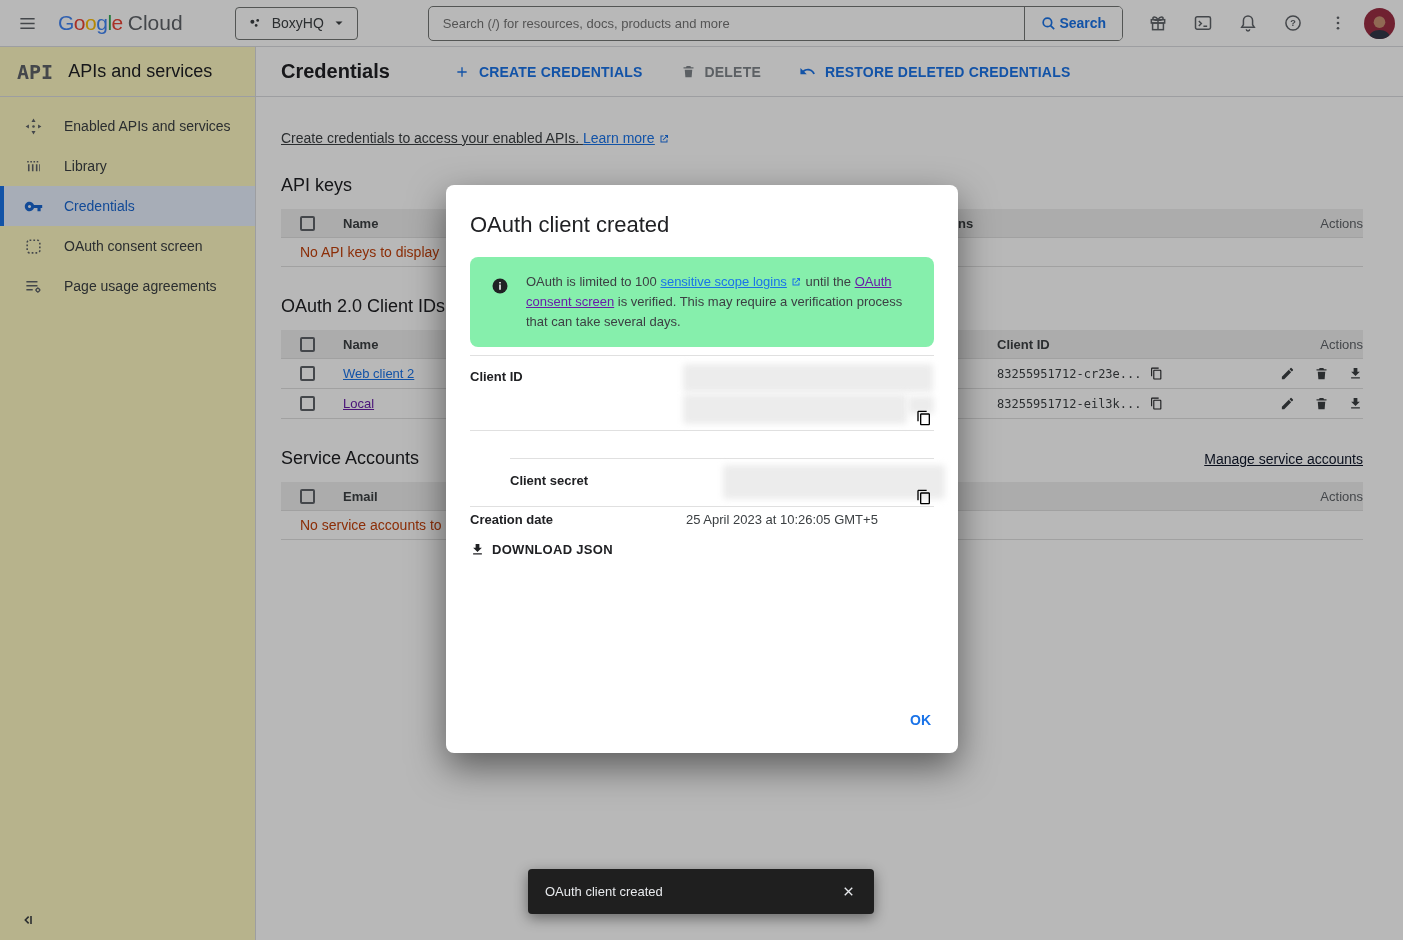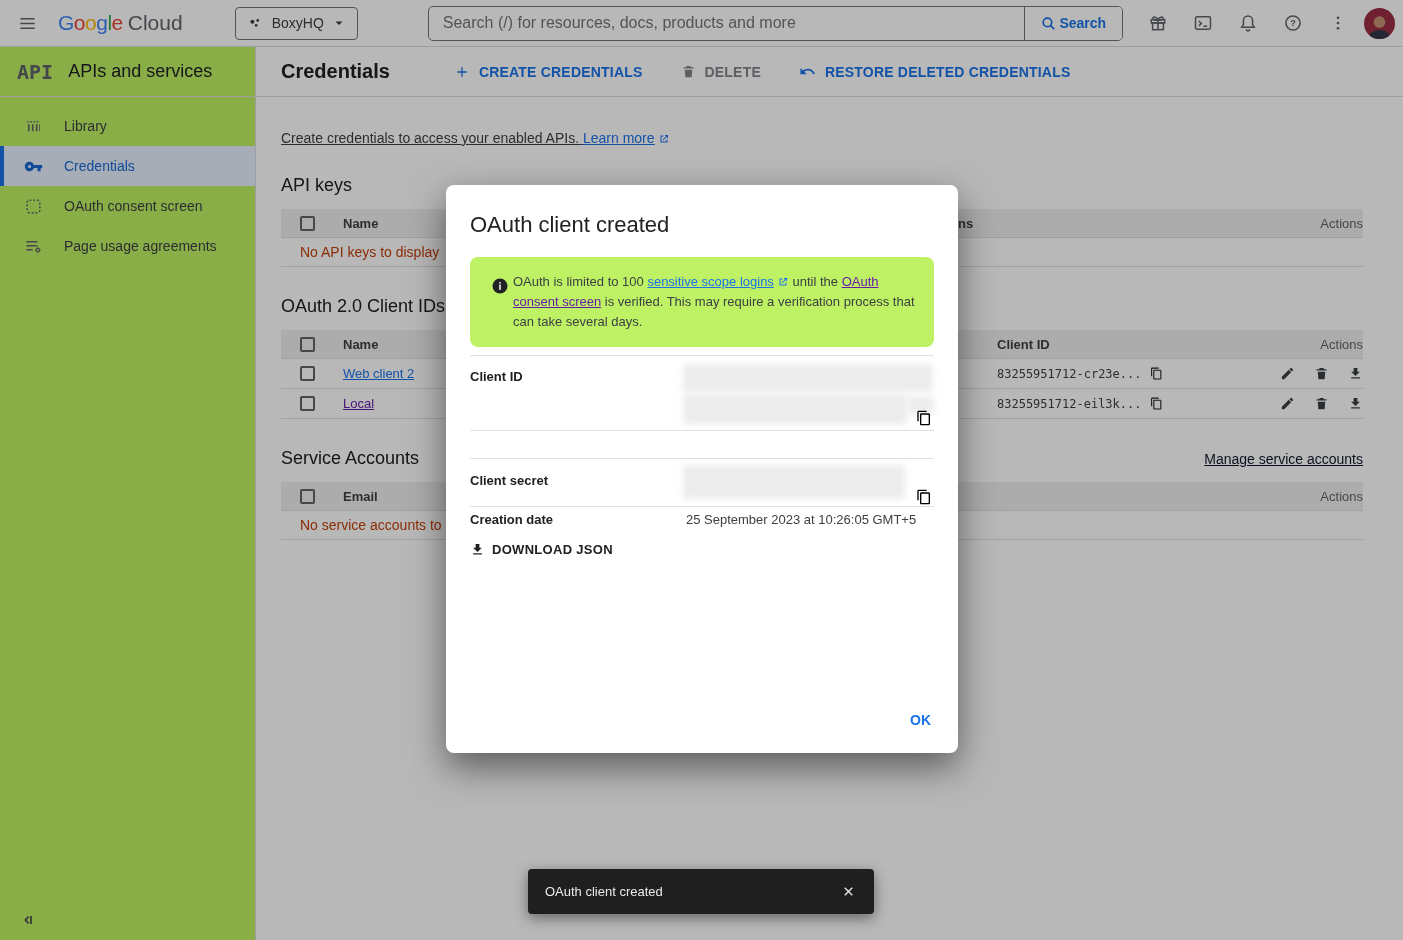--- a/index.html
+++ b/index.html
@@ -8,26 +8,26 @@
   .ic { display:block; }
   
   .topbar { position:absolute; top:0; left:0; width:1403px; height:47px; background:#fff; border-bottom:1px solid #dadce0; display:flex; align-items:center; z-index:1; }
   .icon-btn { width:38px; height:38px; display:flex; align-items:center; justify-content:center; color:#5f6368; cursor:pointer; background:none; border:none; }
   .hamburger { margin-left:8px; }
   .logo { display:flex; align-items:baseline; font-size:21px; margin-left:12px; letter-spacing:-0.5px; }
   .lg-b{color:#4285F4}.lg-r{color:#EA4335}.lg-y{color:#FBBC05}.lg-g{color:#34A853}
   .logo-cloud { color:#5f6368; margin-left:5px; letter-spacing:0; }
   .project-btn { margin-left:52px; height:33px; border:1px solid #747775; border-radius:4px; display:flex; align-items:center; padding:0 12px; gap:9px; font-size:14px; color:#3c4043; background:#fff; cursor:pointer; }
   .search-wrap { margin-left:70px; width:695px; height:35px; border:1px solid #747775; border-radius:5px; display:flex; background:#fff; overflow:hidden; }
-  .search-input { flex:1; border:none; outline:none; font-size:16px; color:#5f6368; padding:0 14px; background:transparent; font-family:inherit; }
+  .search-input { flex:1; border:none; outline:none; font-size:13px; color:#5f6368; padding:0 14px; background:transparent; font-family:inherit; }
   .search-btn { width:98px; border:none; border-left:1px solid #747775; display:flex; align-items:center; justify-content:center; gap:2px; color:#1a73e8; font-weight:bold; font-size:14px; background:#fff; cursor:pointer; font-family:inherit; }
   .top-right { margin-left:auto; display:flex; align-items:center; gap:7px; margin-right:8px; }
   .avatar { width:31px; height:31px; border-radius:50%; overflow:hidden; border:none; padding:0; cursor:pointer; background:#9c2f45; display:flex; align-items:flex-end; justify-content:center; }
   
-  .sidebar { position:absolute; top:47px; left:0; width:256px; bottom:0; background:#bef264; border-right:1px solid #dadce0; z-index:1; }
+  .sidebar { position:absolute; top:47px; left:0; width:256px; bottom:0; background:#fef9c3; border-right:1px solid #dadce0; z-index:1; }
   .sb-head { height:50px; display:flex; align-items:center; padding-left:17px; gap:15px; border-bottom:1px solid #dadce0; }
   .sb-logo { font-family:"DejaVu Sans Mono","Liberation Mono",monospace; font-weight:bold; font-size:20px; color:#5f6368; }
   .sb-title { font-size:18px; color:#202124; }
   .sb-nav { padding-top:9px; }
   .sb-item { height:40px; display:flex; align-items:center; gap:21px; padding-left:19px; font-size:14px; color:#3c4043; border-left:4px solid transparent; cursor:pointer; }
   .sb-item .sb-ic { width:20px; height:20px; color:#5f6368; display:flex; align-items:center; justify-content:center; }
   .sb-item.sel { background:#e8f0fe; border-left-color:#1a73e8; color:#1967d2; }
   .sb-item.sel .sb-ic { color:#1967d2; }
   
   .content { position:absolute; left:256px; top:47px; right:0; bottom:0; background:#fff; }
@@ -56,31 +56,31 @@
   .empty-cell { padding-left:19px; color:#c2410c; font-size:14px; }
   .r30 { height:30px; }
   .mono { font-family:"DejaVu Sans Mono","Liberation Mono",monospace; font-size:12px; color:#3c4043; }
   .copy-btn { background:none; border:none; color:#202124; margin-left:8px; cursor:pointer; padding:0; }
   .partial-col { position:absolute; left:677px; font-weight:bold; color:#3c4043; }
   
   .scrim { position:absolute; inset:0; background:rgba(0,0,0,0.28); z-index:5; }
   .modal { position:absolute; left:446px; top:185px; width:512px; height:568px; background:#fff; border-radius:8px; z-index:10; box-shadow:0 14px 36px rgba(0,0,0,.5); font-size:13px; }
   .m-title { font-size:22px; color:#202124; margin:27px 24px 0; font-weight:normal; }
   .m-sub { font-size:14px; line-height:20px; margin:21px 24px 0; color:#3c4043; }
-  .m-info { margin:19px 24px 0; background:#bef264; border-radius:8px; display:flex; padding:15px 16px 15px 21px; gap:4px; }
+  .m-info { margin:19px 24px 0; background:#86efac; border-radius:8px; display:flex; padding:15px 16px 15px 21px; gap:17px; }
   .m-info-ic { flex:0 0 18px; margin-top:5px; }
   .m-info-text { font-size:13px; line-height:20px; color:#3c4043; }
   .m-rows { margin:8px 24px 0; }
   .m-row { display:flex; border-top:1px solid #e0e0e0; position:relative; }
   .m-row.last { border-bottom:1px solid #e0e0e0; }
   .m-label { width:216px; font-weight:bold; font-size:13px; color:#202124; }
   .m-val { flex:1; position:relative; display:flex; align-items:center; color:#3c4043; }
   .r-cid { height:75px; } .r-cid .m-label { padding-top:13px; }
   .r-gap { height:28px; }
-  .r-secret { height:48px; } .r-secret .m-label { padding-top:14px; }
+  .r-secret { height:48px;margin-left:40px; } .r-secret .m-label { padding-top:14px; }
   .r-date { height:25px; align-items:center; } .r-date .m-label, .r-status .m-label { align-self:center; }
   .r-status { height:24px; align-items:center; }
   .blob { position:absolute; background:#ececec; filter:blur(3px); border-radius:3px; }
   .copy-abs { position:absolute; background:none; border:none; color:#000; cursor:pointer; padding:0; }
   .st-wrap { display:flex; align-items:center; gap:4px; }
   .m-download { margin:11px 24px 0; display:flex; align-items:center; gap:7px; font-weight:bold; font-size:13px; color:#202124; letter-spacing:.3px; background:none; border:none; cursor:pointer; font-family:inherit; }
   .m-ok { position:absolute; right:27px; bottom:25px; color:#1a73e8; font-weight:bold; font-size:14px; background:none; border:none; cursor:pointer; font-family:inherit; }
   .snackbar { position:absolute; left:528px; top:869px; width:346px; height:45px; background:#1f1f1f; border-radius:4px; z-index:15; display:flex; align-items:center; padding:0 12px 0 17px; box-shadow:0 4px 14px rgba(0,0,0,.45); }
   .sn-text { color:#e8eaed; font-size:13px; flex:1; }
   .sn-close { background:none; border:none; color:#e8eaed; cursor:pointer; padding:6px; }
@@ -164,20 +164,29 @@
 
 <aside class="sidebar">
   <div class="sb-head">
     <span class="sb-logo">API</span>
     <span class="sb-title">APIs and services</span>
   </div>
   <nav class="sb-nav">
     <div class="sb-item">
       <span class="sb-ic">
         <svg class="ic" width="19" height="19" viewBox="0 0 24 24" fill="currentColor">
+            <path d="M12 2l2.6 4.2h-5.2L12 2zM22 12l-4.2 2.6v-5.2L22 12zM12 22l-2.6-4.2h5.2L12 22zM2 12l4.2-2.6v5.2L2 12z"></path>
+            <circle cx="12" cy="12" r="1.6"></circle>
+          </svg>
+      </span>
+      <span>Enabled APIs and services</span>
+    </div>
+    <div class="sb-item">
+      <span class="sb-ic">
+        <svg class="ic" width="19" height="19" viewBox="0 0 24 24" fill="currentColor">
             <path d="M4 5h2v2H4zM8 5h2v2H8zM12 5h2v2h-2zM16 5h2v2h-2zM5 9h2v9H5zM10 9h2v9h-2zM15 9h2v9h-2zM19 9h1v9h-1z"></path>
           </svg>
       </span>
       <span>Library</span>
     </div>
     <div class="sb-item sel">
       <span class="sb-ic">
         <svg class="ic" width="19" height="19" viewBox="0 0 24 24" fill="currentColor">
             <path d="M12.65 10C11.83 7.67 9.61 6 7 6c-3.31 0-6 2.69-6 6s2.69 6 6 6c2.61 0 4.83-1.67 5.65-4H17v4h4v-4h2v-4H12.65zM7 14c-1.1 0-2-.9-2-2s.9-2 2-2 2 .9 2 2-.9 2-2 2z"></path>
           </svg>
@@ -384,21 +393,21 @@
         <span class="blob" style="top:6px;left:-3px;width:222px;height:34px;"></span>
         <button class="copy-abs" style="right:2px;bottom:1px;">
             <svg class="ic" width="16" height="16" viewBox="0 0 24 24" fill="currentColor">
               <path d="M16 1H4c-1.1 0-2 .9-2 2v14h2V3h12V1zm3 4H8c-1.1 0-2 .9-2 2v14c0 1.1.9 2 2 2h11c1.1 0 2-.9 2-2V7c0-1.1-.9-2-2-2zm0 16H8V7h11v14z"></path>
             </svg>
           </button>
       </span>
     </div>
     <div class="m-row r-date">
       <span class="m-label">Creation date</span>
-      <span class="m-val">25 September 2023 at 10:26:05 GMT+5</span>
+      <span class="m-val">25 April 2023 at 10:26:05 GMT+5</span>
     </div>
   </div>
   <button class="m-download">
     <svg class="ic" width="15" height="15" viewBox="0 0 24 24" fill="currentColor">
         <path d="M19 9h-4V3H9v6H5l7 7 7-7zM5 18v2h14v-2H5z"></path>
       </svg>
     <span>DOWNLOAD JSON</span>
   </button>
   <button class="m-ok">OK</button>
 </div>

